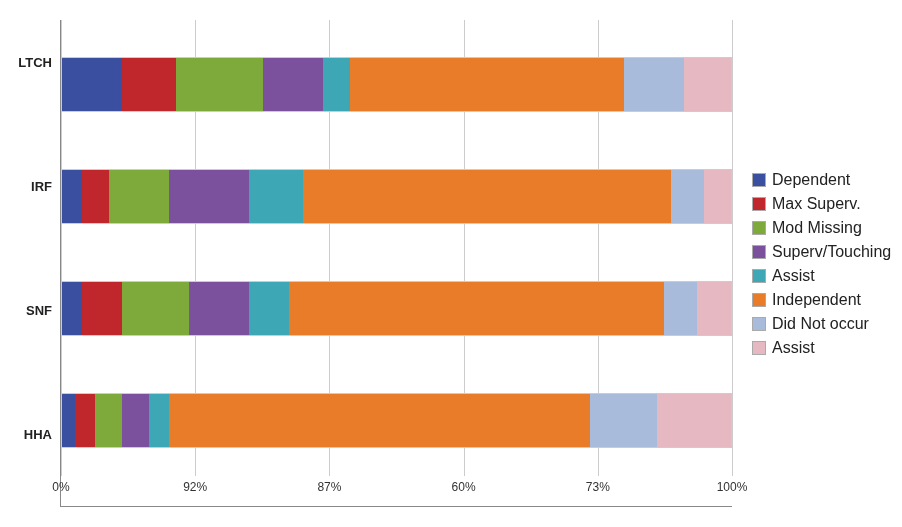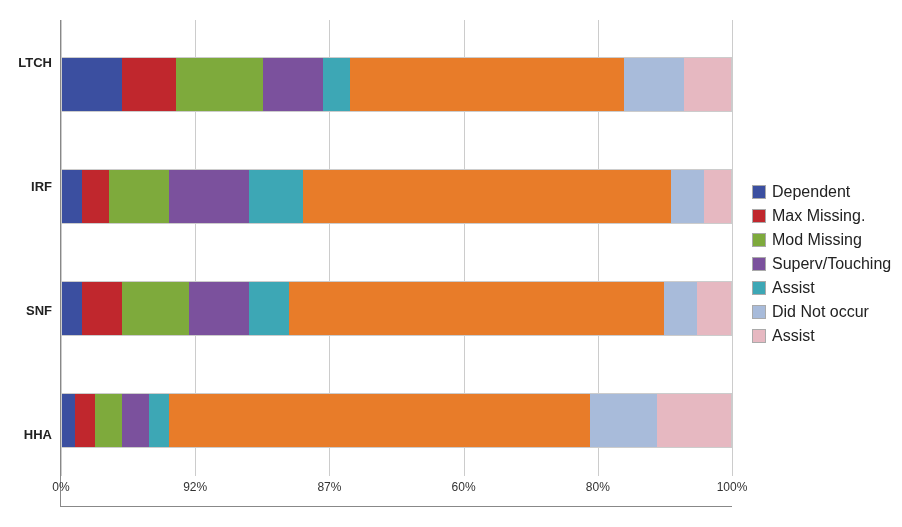--- a/index.html
+++ b/index.html
@@ -215,46 +215,50 @@
                   <div class="bar-segment" style="width: 10%; background-color: rgb(168, 187, 218);"></div>
                   <div class="bar-segment" style="width: 11%; background-color: rgb(230, 184, 193);"></div>
                 </div>
               </div>
             </div>
           <div class="x-axis" id="x-axis">
               <span class="x-label" style="left: 0%;">0%</span>
               <span class="x-label" style="left: 20%;">92%</span>
               <span class="x-label" style="left: 40%;">87%</span>
               <span class="x-label" style="left: 60%;">60%</span>
-              <span class="x-label" style="left: 80%;">80%</span>
+              <span class="x-label" style="left: 80%;">73%</span>
               <span class="x-label" style="left: 100%;">100%</span>
             </div>
         </div>
       </div>
     </div>
     <div class="legend" id="legend">
         <div class="legend-item">
           <div class="legend-color" style="background-color: rgb(59, 79, 160);"></div>
           <span class="legend-label">Dependent</span>
         </div>
         <div class="legend-item">
           <div class="legend-color" style="background-color: rgb(192, 39, 45);"></div>
-          <span class="legend-label">Max Missing.</span>
+          <span class="legend-label">Max Superv.</span>
         </div>
         <div class="legend-item">
           <div class="legend-color" style="background-color: rgb(126, 170, 60);"></div>
           <span class="legend-label">Mod Missing</span>
         </div>
         <div class="legend-item">
           <div class="legend-color" style="background-color: rgb(123, 81, 157);"></div>
           <span class="legend-label">Superv/Touching</span>
         </div>
         <div class="legend-item">
           <div class="legend-color" style="background-color: rgb(61, 167, 181);"></div>
           <span class="legend-label">Assist</span>
+        </div>
+        <div class="legend-item">
+          <div class="legend-color" style="background-color: rgb(232, 124, 41);"></div>
+          <span class="legend-label">Independent</span>
         </div>
         <div class="legend-item">
           <div class="legend-color" style="background-color: rgb(168, 187, 218);"></div>
           <span class="legend-label">Did Not occur</span>
         </div>
         <div class="legend-item">
           <div class="legend-color" style="background-color: rgb(230, 184, 193);"></div>
           <span class="legend-label">Assist</span>
         </div>
       </div>

